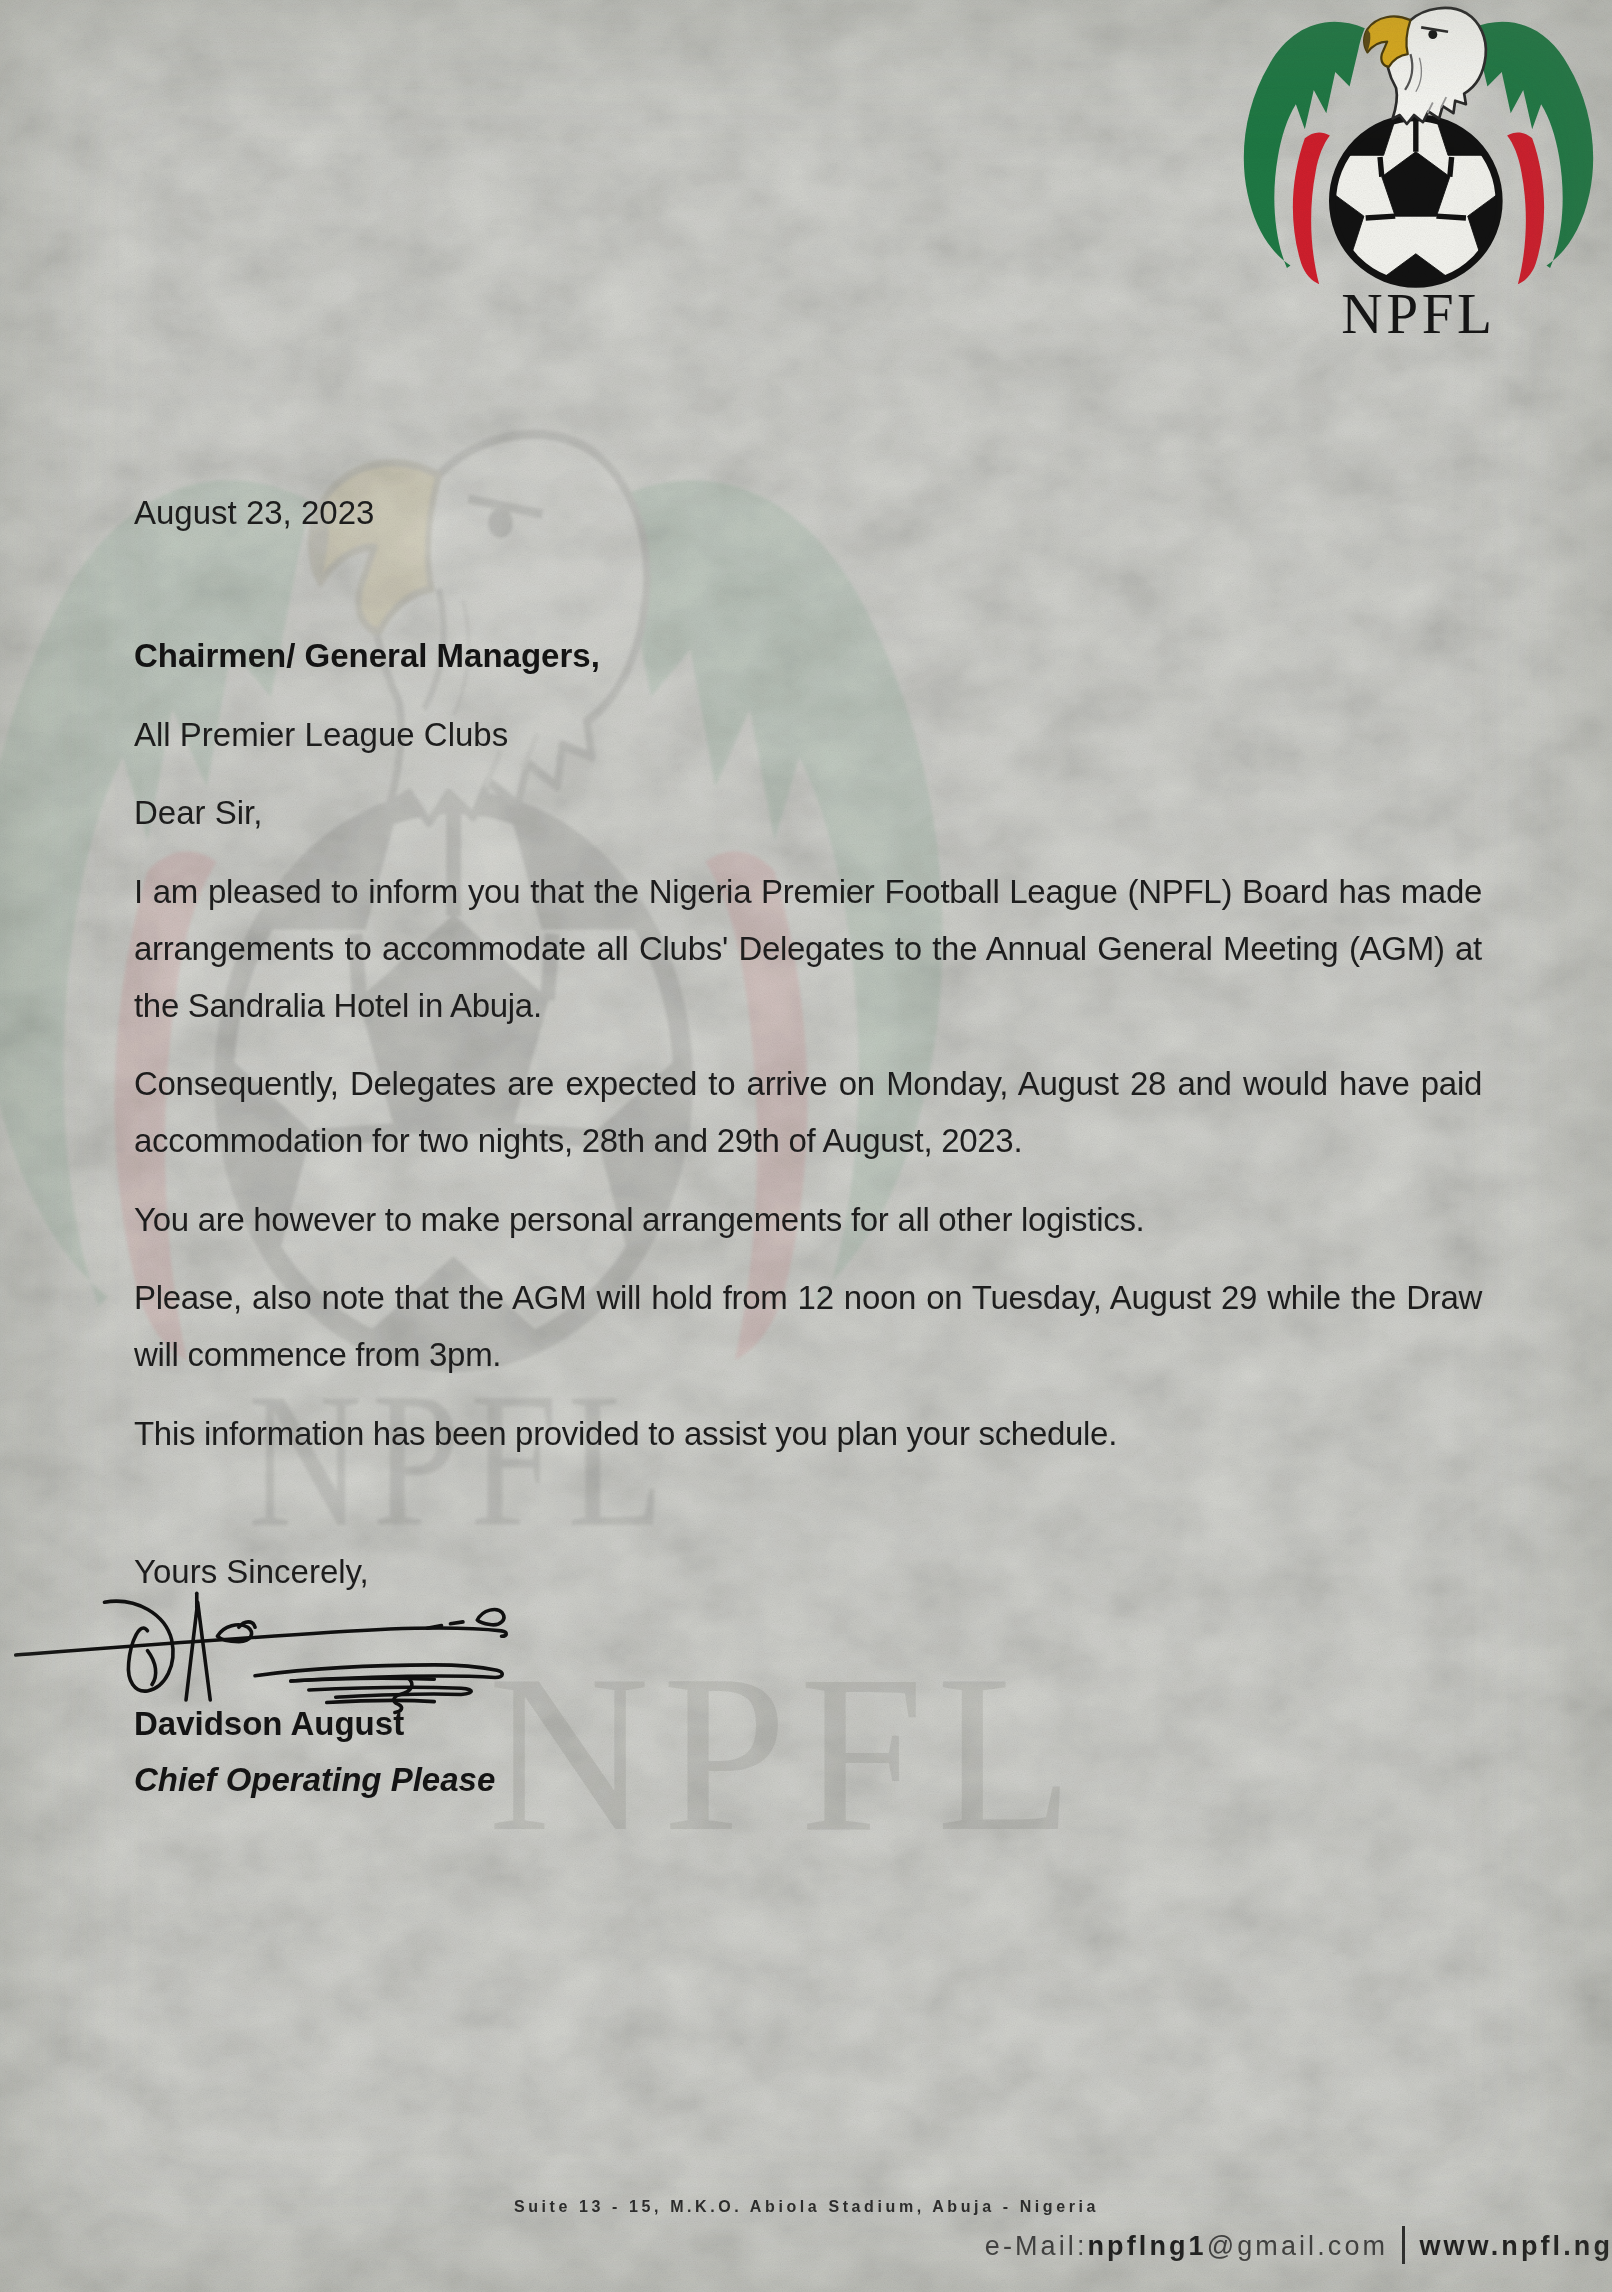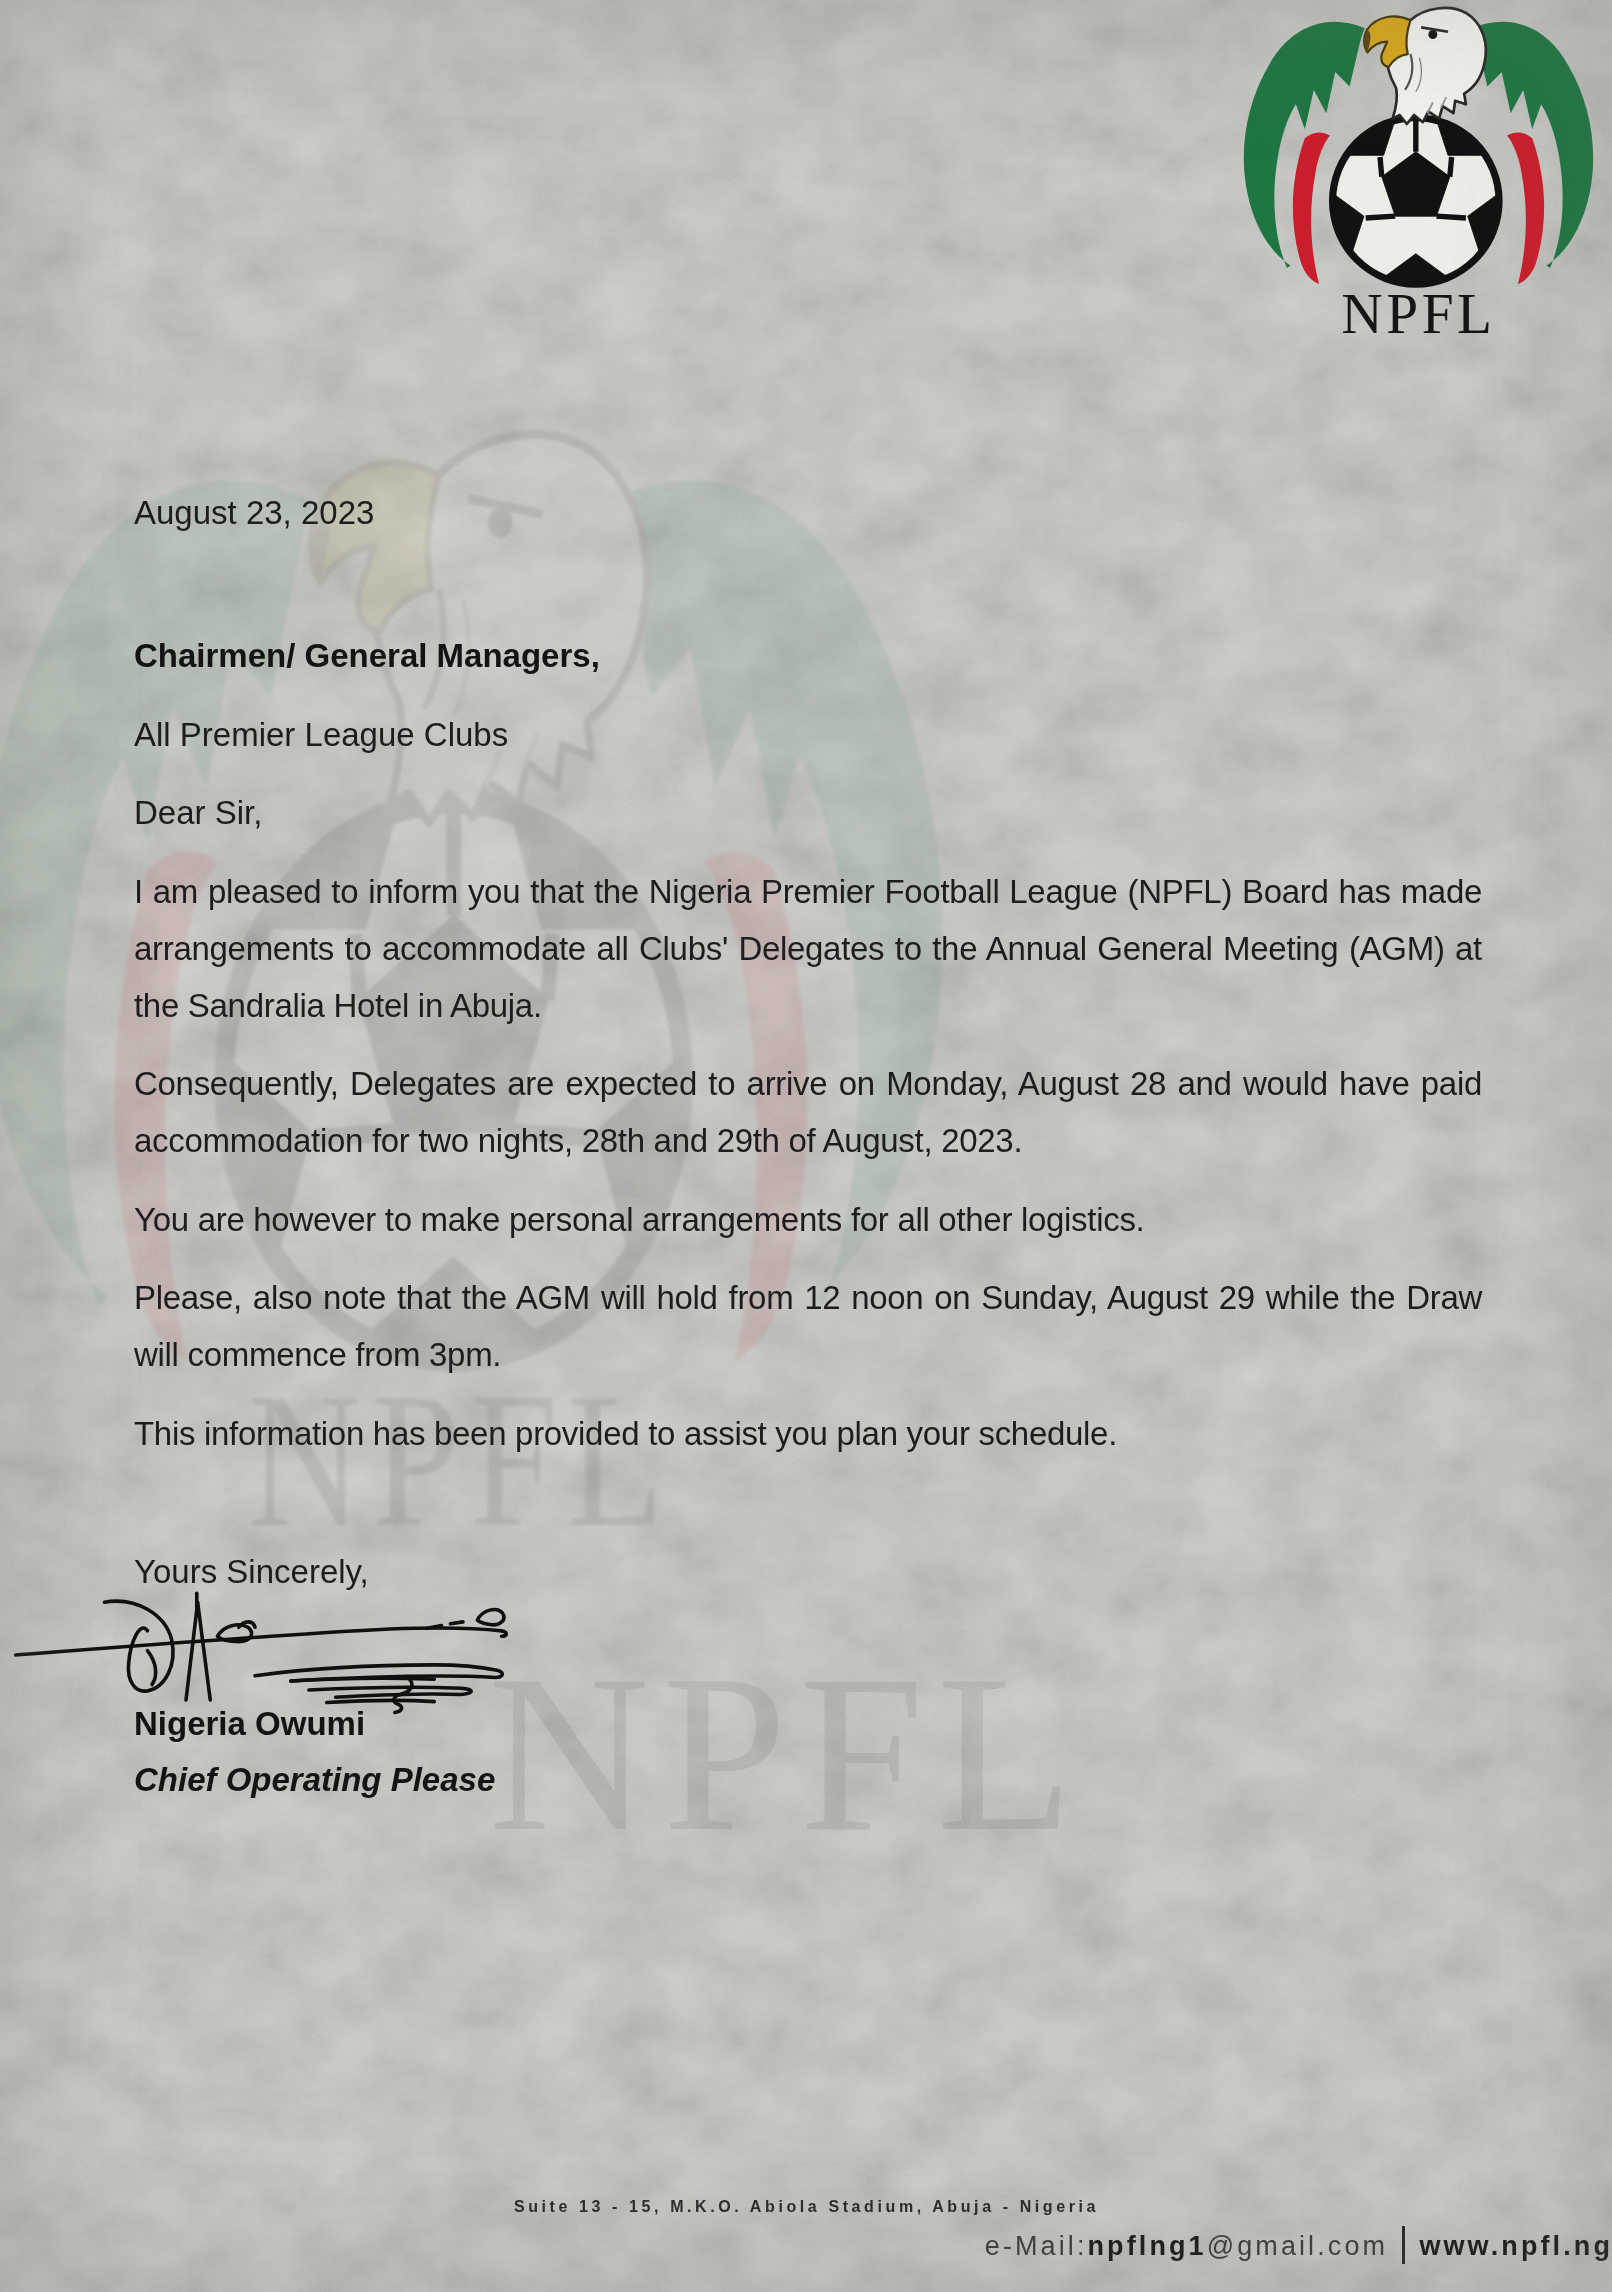--- a/index.html
+++ b/index.html
@@ -129,21 +129,21 @@
   </div>
 
   <div class="content">
     <p class="date">August 23, 2023</p>
     <p class="bold">Chairmen/ General Managers,</p>
     <p>All Premier League Clubs</p>
     <p>Dear Sir,</p>
     <p class="para">I am pleased to inform you that the Nigeria Premier Football League (NPFL) Board has made arrangements to accommodate all Clubs' Delegates to the Annual General Meeting (AGM) at the Sandralia Hotel in Abuja.</p>
     <p class="para">Consequently, Delegates are expected to arrive on Monday, August 28 and would have paid accommodation for two nights, 28th and 29th of August, 2023.</p>
     <p class="para">You are however to make personal arrangements for all other logistics.</p>
-    <p class="para">Please, also note that the AGM will hold from 12 noon on Sunday, August 29 while the Draw will commence from 3pm.</p>
+    <p class="para">Please, also note that the AGM will hold from 12 noon on Tuesday, August 29 while the Draw will commence from 3pm.</p>
     <p class="para">This information has been provided to assist you plan your schedule.</p>
 
     <p class="closing">Yours Sincerely,</p>
 
     <div class="signature">
       <svg viewBox="0 0 560 135" fill="none" stroke="#101010" stroke-width="4" stroke-linecap="round" stroke-linejoin="round">
         <path d="M102,8 C138,2 170,22 177,50 C183,78 170,103 150,107 C136,109 127,96 129,76 C131,52 142,28 150,40"></path>
         <path d="M150,62 C160,75 162,90 155,100"></path>
         <path d="M193,117 L206,8 L220,117"></path>
         <path d="M205,-2 L205,14"></path>
@@ -153,21 +153,21 @@
         <path d="M270,90 C330,82 400,78 470,78 C500,78 520,80 540,84 C548,86 548,92 538,92 C470,88 380,92 310,96"></path>
         <path d="M310,96 C360,93 420,92 470,94"></path>
         <path d="M330,106 C390,103 450,102 500,104 C515,105 515,110 500,111 C450,109 400,112 360,114"></path>
         <path d="M350,120 C400,117 440,117 470,119"></path>
         <path d="M440,92 C450,100 444,108 432,111 C424,113 422,119 430,122 C436,125 434,130 426,131"></path>
         <path d="M462,37 L478,34 M488,32 L502,30"></path>
         <path d="M518,28 C524,16 540,13 546,20 C551,27 544,35 532,33 C525,32 520,30 518,28"></path>
       </svg>
     </div>
 
-    <p class="sig-name">Nigeria Owumi</p>
+    <p class="sig-name">Davidson August</p>
     <p class="sig-title">Chief Operating Please</p>
   </div>
 
   <div class="footer">
     <p class="footer-l1">Suite 13 - 15, M.K.O. Abiola Stadium, Abuja - Nigeria</p>
     <p class="footer-l2"><span>e-Mail:</span><span class="hv">npflng1</span><span>@gmail.com</span><span class="vbar"></span><span class="hv">www.npfl.ng</span></p>
   </div>
 
   <svg class="tex tex-grain" viewBox="0 0 1801 2560" width="1613" height="2293">
     <filter id="grain">

